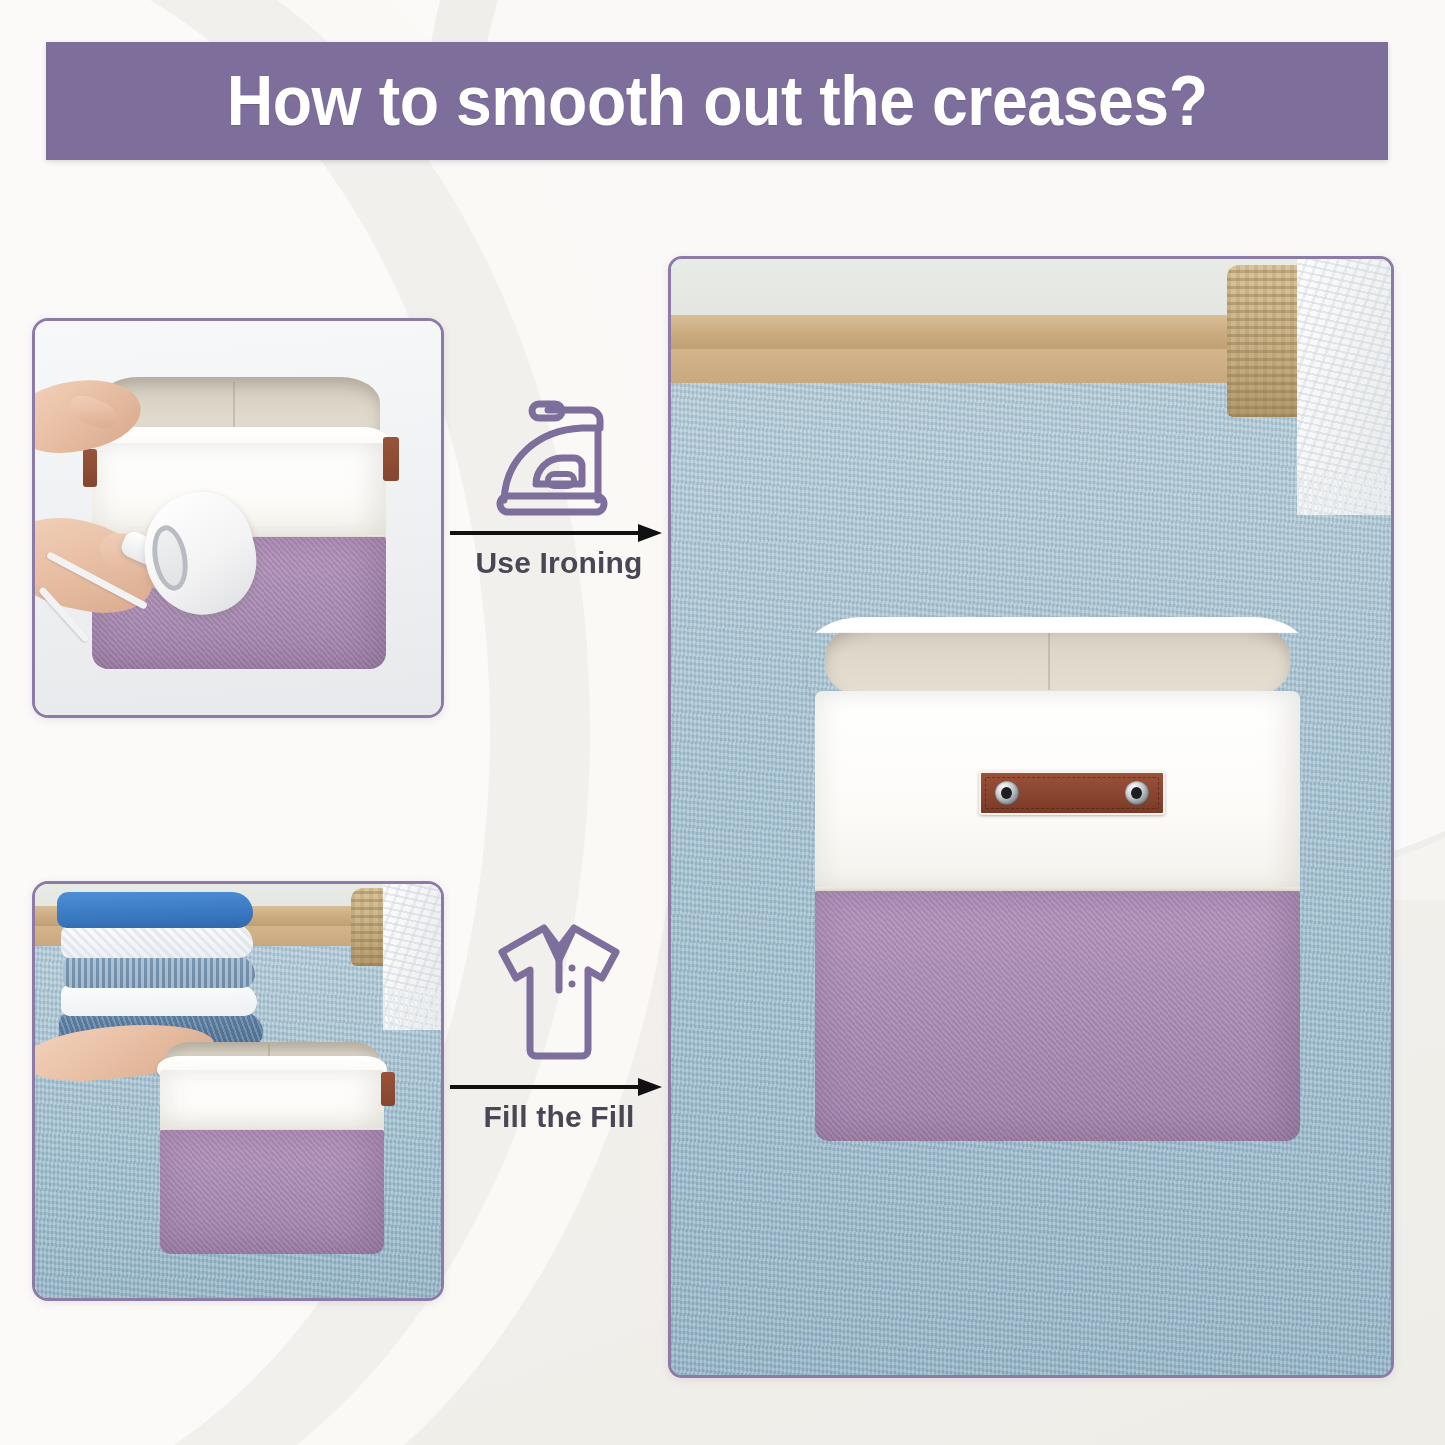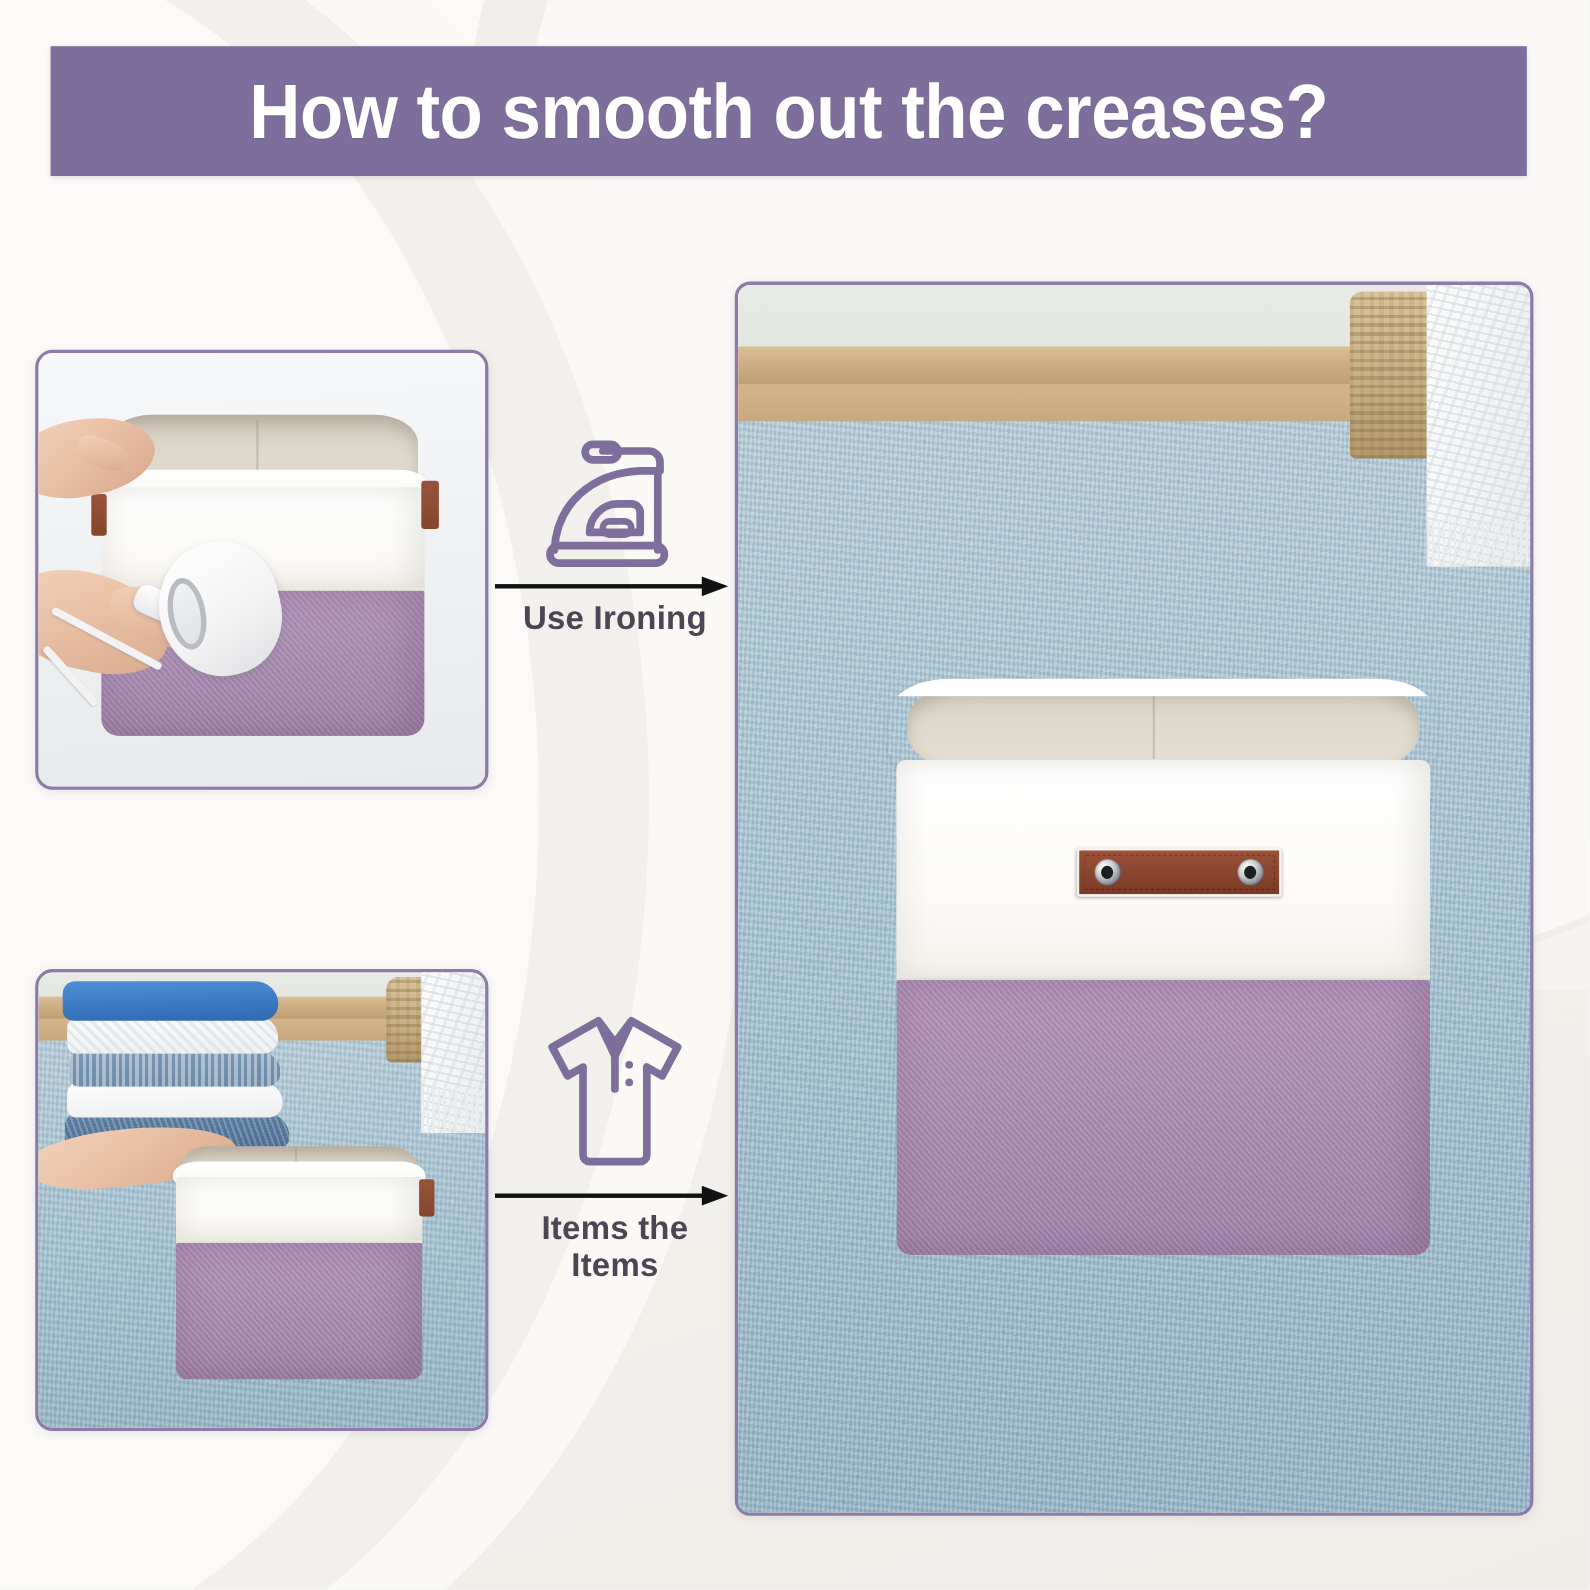--- a/index.html
+++ b/index.html
@@ -349,14 +349,14 @@
              a6 6 0 0 1 -6 -6 L46 52 L32 60 L18 34 Z" stroke="#7E6E9B" stroke-width="7" stroke-linejoin="round"></path>
     <path d="M60 10 L75 42 L90 10" stroke="#7E6E9B" stroke-width="7" stroke-linejoin="round"></path>
     <path d="M75 42 L75 72" stroke="#7E6E9B" stroke-width="7" stroke-linecap="round"></path>
     <circle cx="88" cy="50" r="3.5" fill="#7E6E9B"></circle>
     <circle cx="88" cy="66" r="3.5" fill="#7E6E9B"></circle>
   </svg>
   <div class="arrow-wrap" id="arrow-fill">
     <div class="arrow-line"></div>
     <div class="arrow-head"></div>
   </div>
-  <div class="step-caption" id="cap-fill">Items the Items</div>
+  <div class="step-caption" id="cap-fill">Fill the Fill</div>
 </div>
 
 </body></html>

